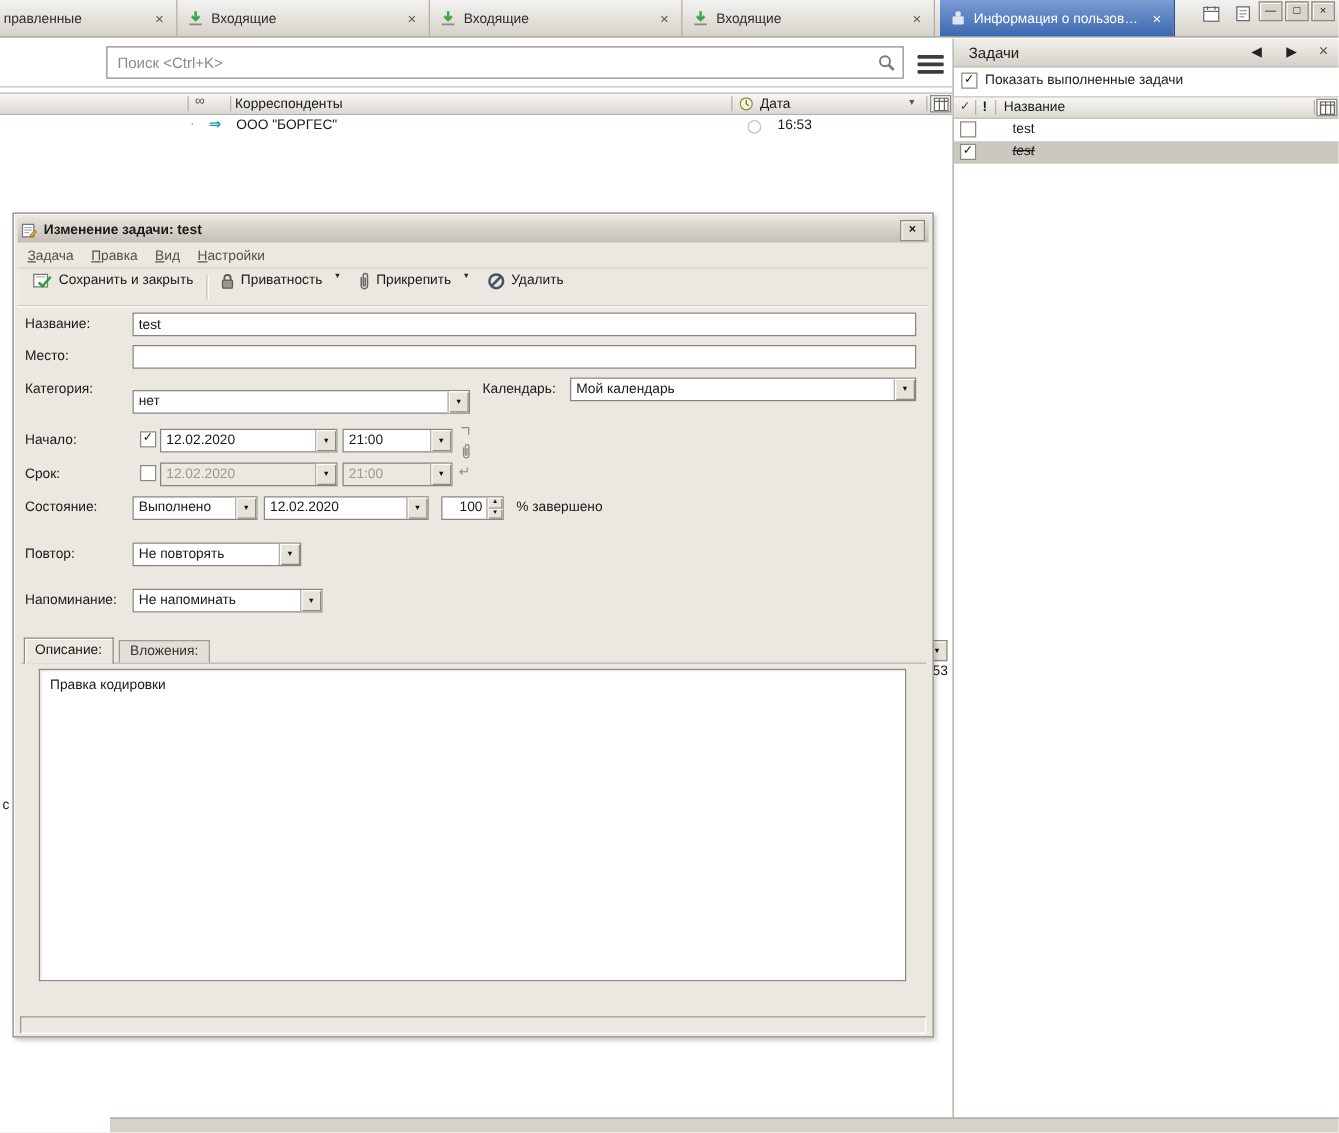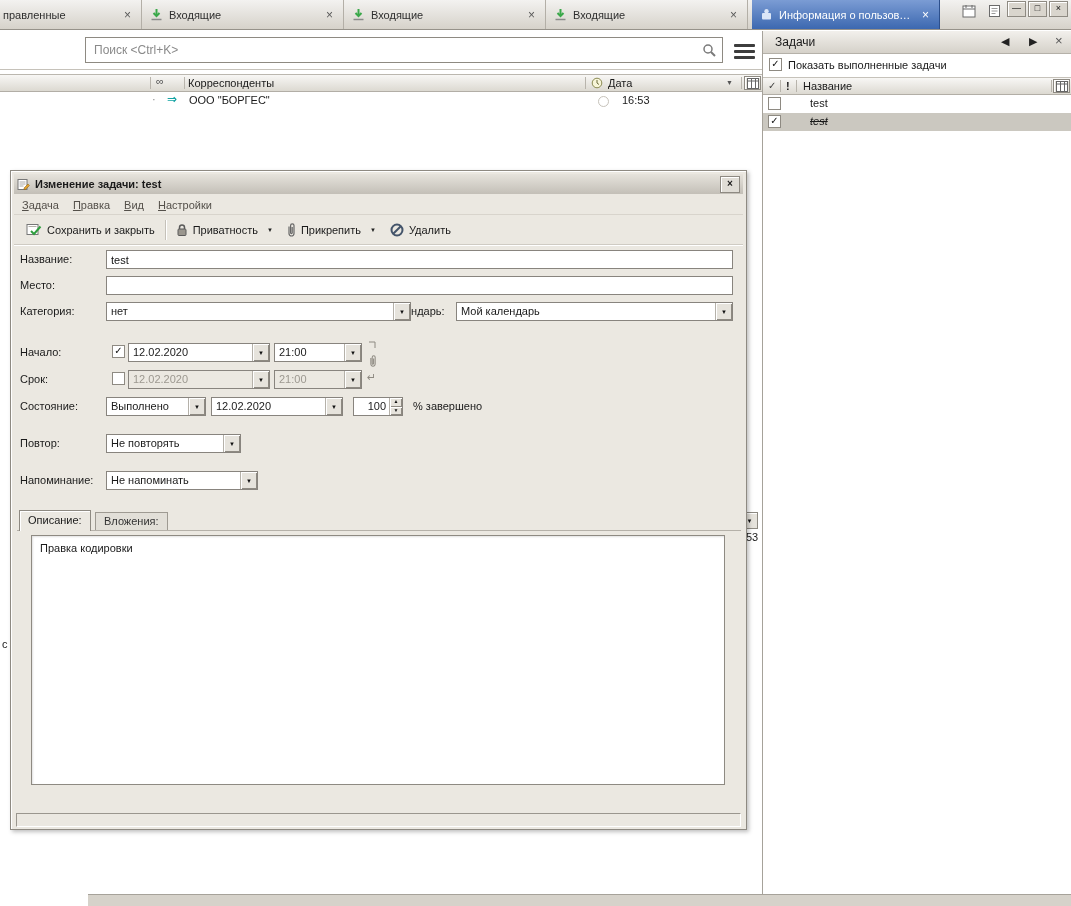--- a/index.html
+++ b/index.html
@@ -60,21 +60,21 @@
 
   
   #taskpanel{position:absolute;left:762px;top:31px;width:309px;height:863px;background:#fff;
              border-left:1px solid #a6a29a;box-sizing:border-box}
   #tp-header{position:absolute;left:0;top:0;width:100%;height:23px;
              background:linear-gradient(#f2f0ec,#d5d1c9);border-bottom:1px solid #b5b1a9;box-sizing:border-box}
   #tp-title{position:absolute;left:12px;top:4px;font-size:12px}
   #tp-prev{position:absolute;left:238px;top:4px;font-size:11px;color:#222}
   #tp-next{position:absolute;left:266px;top:4px;font-size:11px;color:#222}
   #tp-close{position:absolute;left:292px;top:2px;font-size:13px;color:#555}
-  #tp-showrow{position:absolute;left:6px;top:27px;display:flex;align-items:center;gap:6px}
+  #tp-showrow{position:absolute;left:6px;top:27px;display:flex;gap:6px}
   #tp-gridheader{position:absolute;left:0;top:46px;width:100%;height:18px;
                  background:linear-gradient(#f8f7f5,#dcd9d1);border-bottom:1px solid #b2aea6;
                  border-top:1px solid #c6c2ba;box-sizing:border-box}
   .tpg-sep{position:absolute;top:2px;bottom:2px;width:1px;background:#b8b4ac}
   #tpg-check{position:absolute;left:5px;top:2px;font-size:10px;color:#444}
   #tpg-bang{position:absolute;left:23px;top:2px;font-weight:bold}
   #tpg-name{position:absolute;left:40px;top:2px}
   #tpg-picker{position:absolute;right:1px;top:1px;width:17px;height:14px;background:#e6e3dc;
               border:1px solid #8e8a82;box-shadow:inset 1px 1px 0 #fff;display:flex;
               align-items:center;justify-content:center;box-sizing:border-box}
@@ -108,34 +108,34 @@
                 gap:5px;padding:0 3px;box-sizing:border-box}
   #dlg-titletext{font-weight:bold;font-size:11px;white-space:nowrap}
   #dlg-close{margin-left:auto;width:18px;height:15px;background:#e0ddd6;border:1px solid #8e8a82;
              box-shadow:inset 1px 1px 0 #fff;font-size:10px;font-weight:bold;line-height:13px;text-align:center}
   #dlg-menu{position:absolute;left:3px;top:25px;right:3px;height:19px;display:flex;gap:14px;
             padding-left:8px;align-items:center;color:#54504a;border-bottom:1px solid #d8d4cc;box-sizing:border-box}
   .menu-item{display:inline-block}
   .menu-item::first-letter{text-decoration:underline}
   #dlg-toolbar{position:absolute;left:3px;top:45px;right:3px;height:29px;display:flex;align-items:center;
                padding-left:5px;border-bottom:1px solid #cfcbc3;box-shadow:0 1px 0 #fff;box-sizing:border-box}
-  .tb-btn{display:flex;align-items:center;gap:5px;padding:0 7px;height:24px}
+  .tb-btn{display:flex;gap:5px;padding:0 7px;height:24px}
   .tb-caret{font-size:6px;color:#222;margin-left:4px}
   .tb-sep{width:1px;height:20px;background:#c5c1b9;margin:0 3px;box-shadow:1px 0 0 #fff}
 
   .flabel{position:absolute;left:9px}
   #l-name{top:82px}#l-place{top:108px}#l-category{top:134px}
   #l-calendar{left:375px;top:134px}
   #l-start{top:175px}#l-due{top:202px}#l-state{top:229px}
   #l-repeat{top:266px}#l-remind{top:303px}
   #l-percent{position:absolute;left:402px;top:229px}
 
   #f-name{left:95px;top:79px;width:627px}
   #f-place{left:95px;top:105px;width:627px}
-  #f-category{left:95px;top:131px;width:305px}
+  #f-category{left:95px;top:141px;width:270px}
   #f-calendar{left:445px;top:131px;width:277px}
   #f-startdate{left:117px;top:172px;width:142px}
   #f-starttime{left:263px;top:172px;width:88px}
   #f-duedate{left:117px;top:199px;width:142px}
   #f-duetime{left:263px;top:199px;width:88px}
   #f-state{left:95px;top:226px;width:100px}
   #f-statedate{left:200px;top:226px;width:132px}
   #f-repeat{left:95px;top:263px;width:135px}
   #f-remind{left:95px;top:300px;width:152px}
   #cb-start{position:absolute;left:101px;top:174px}

